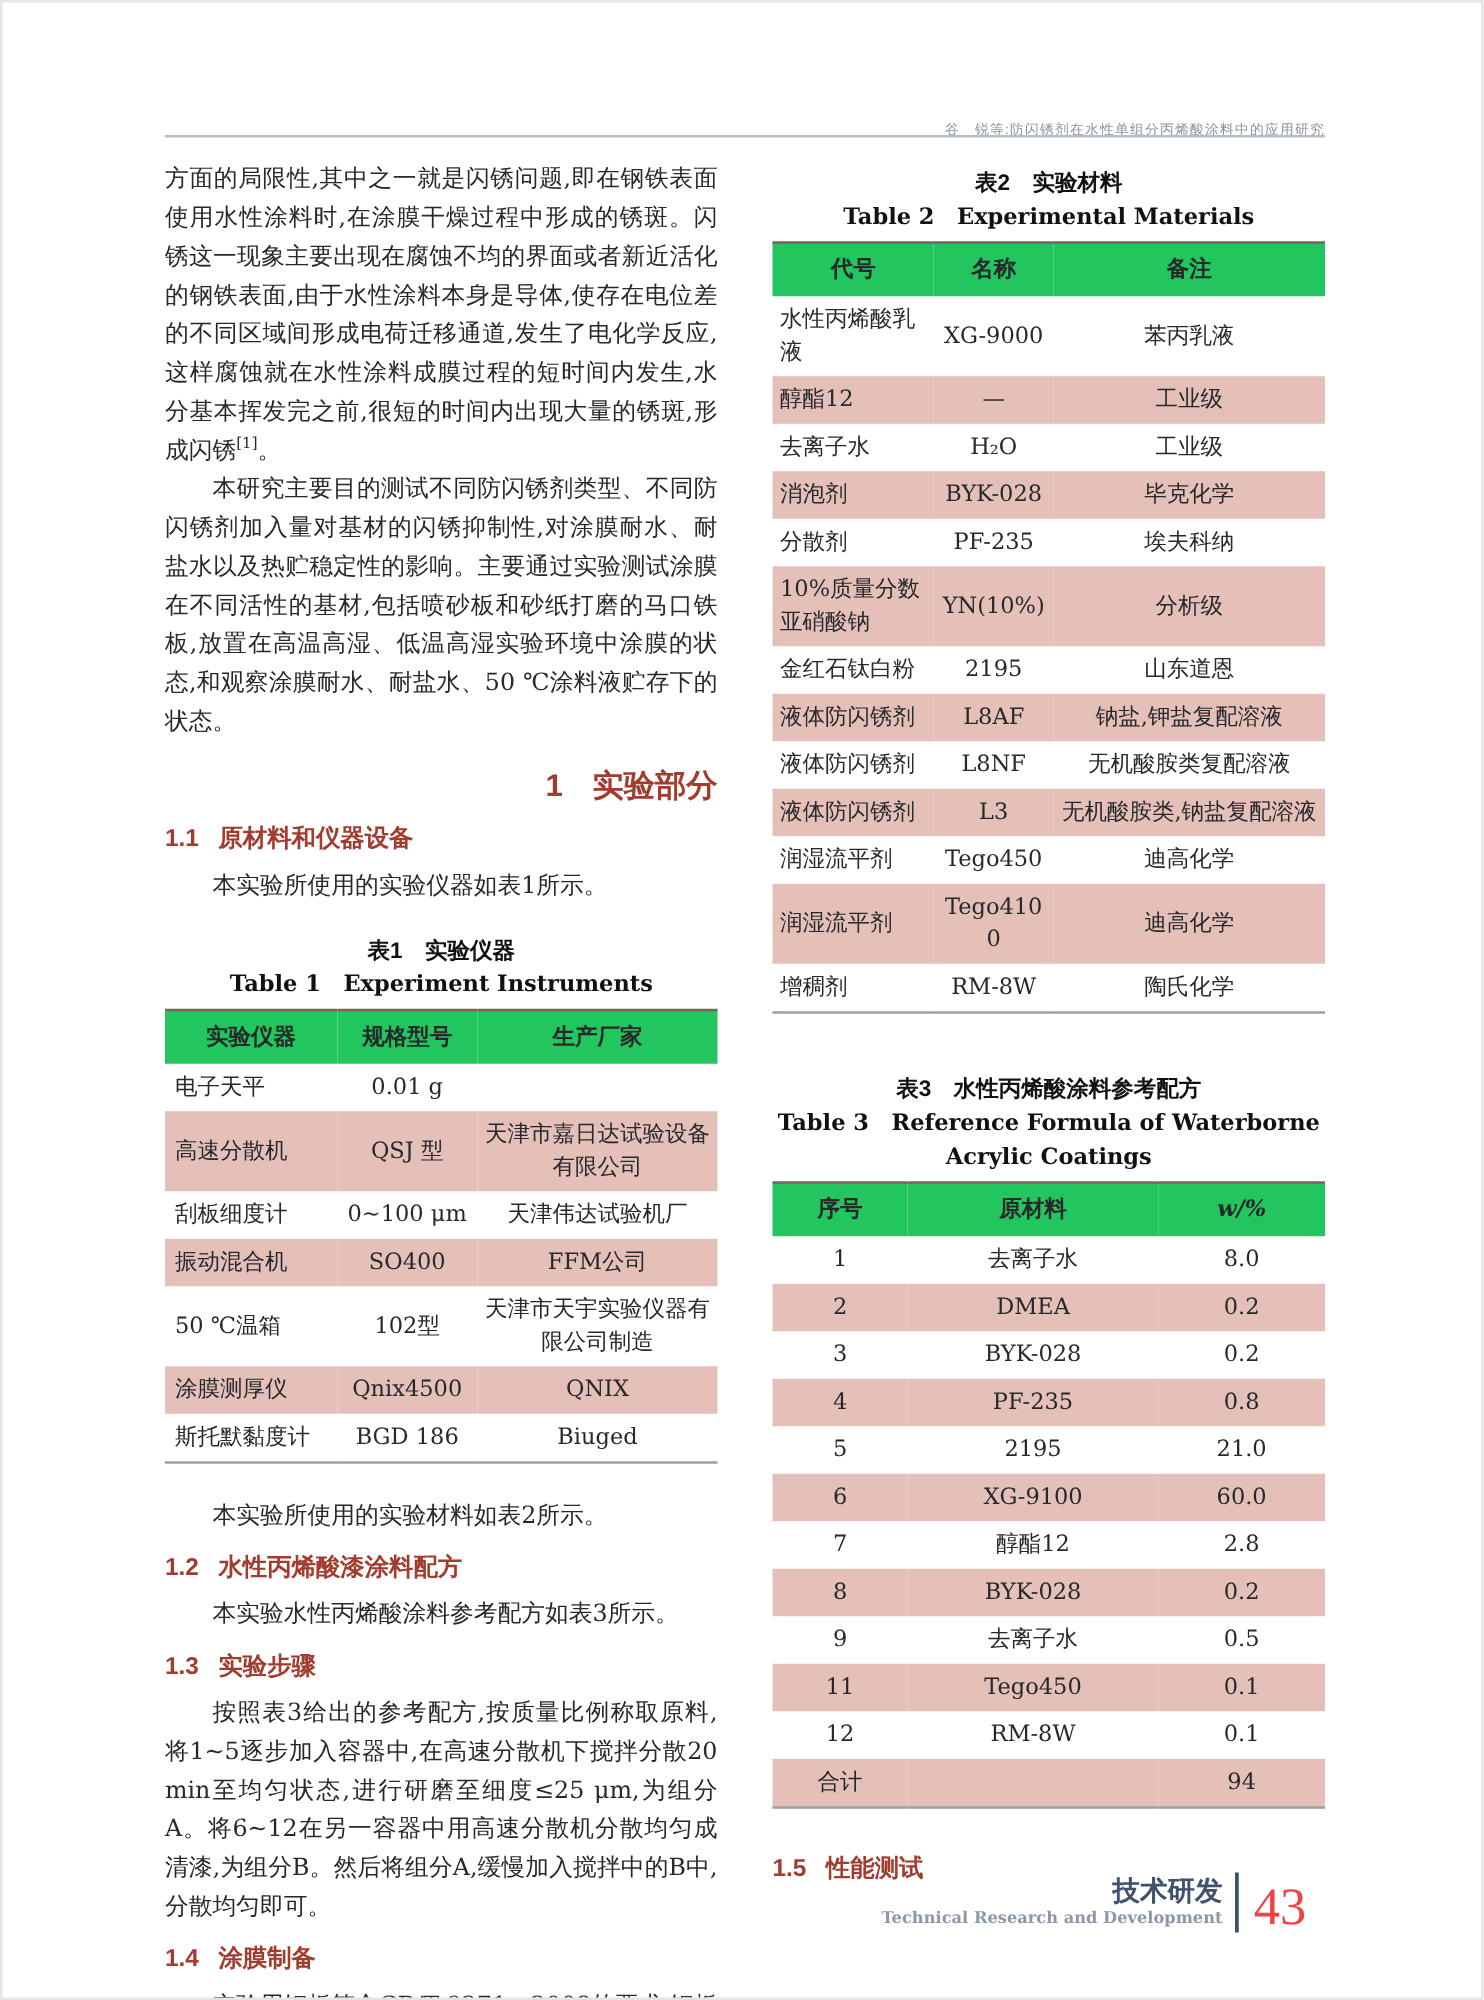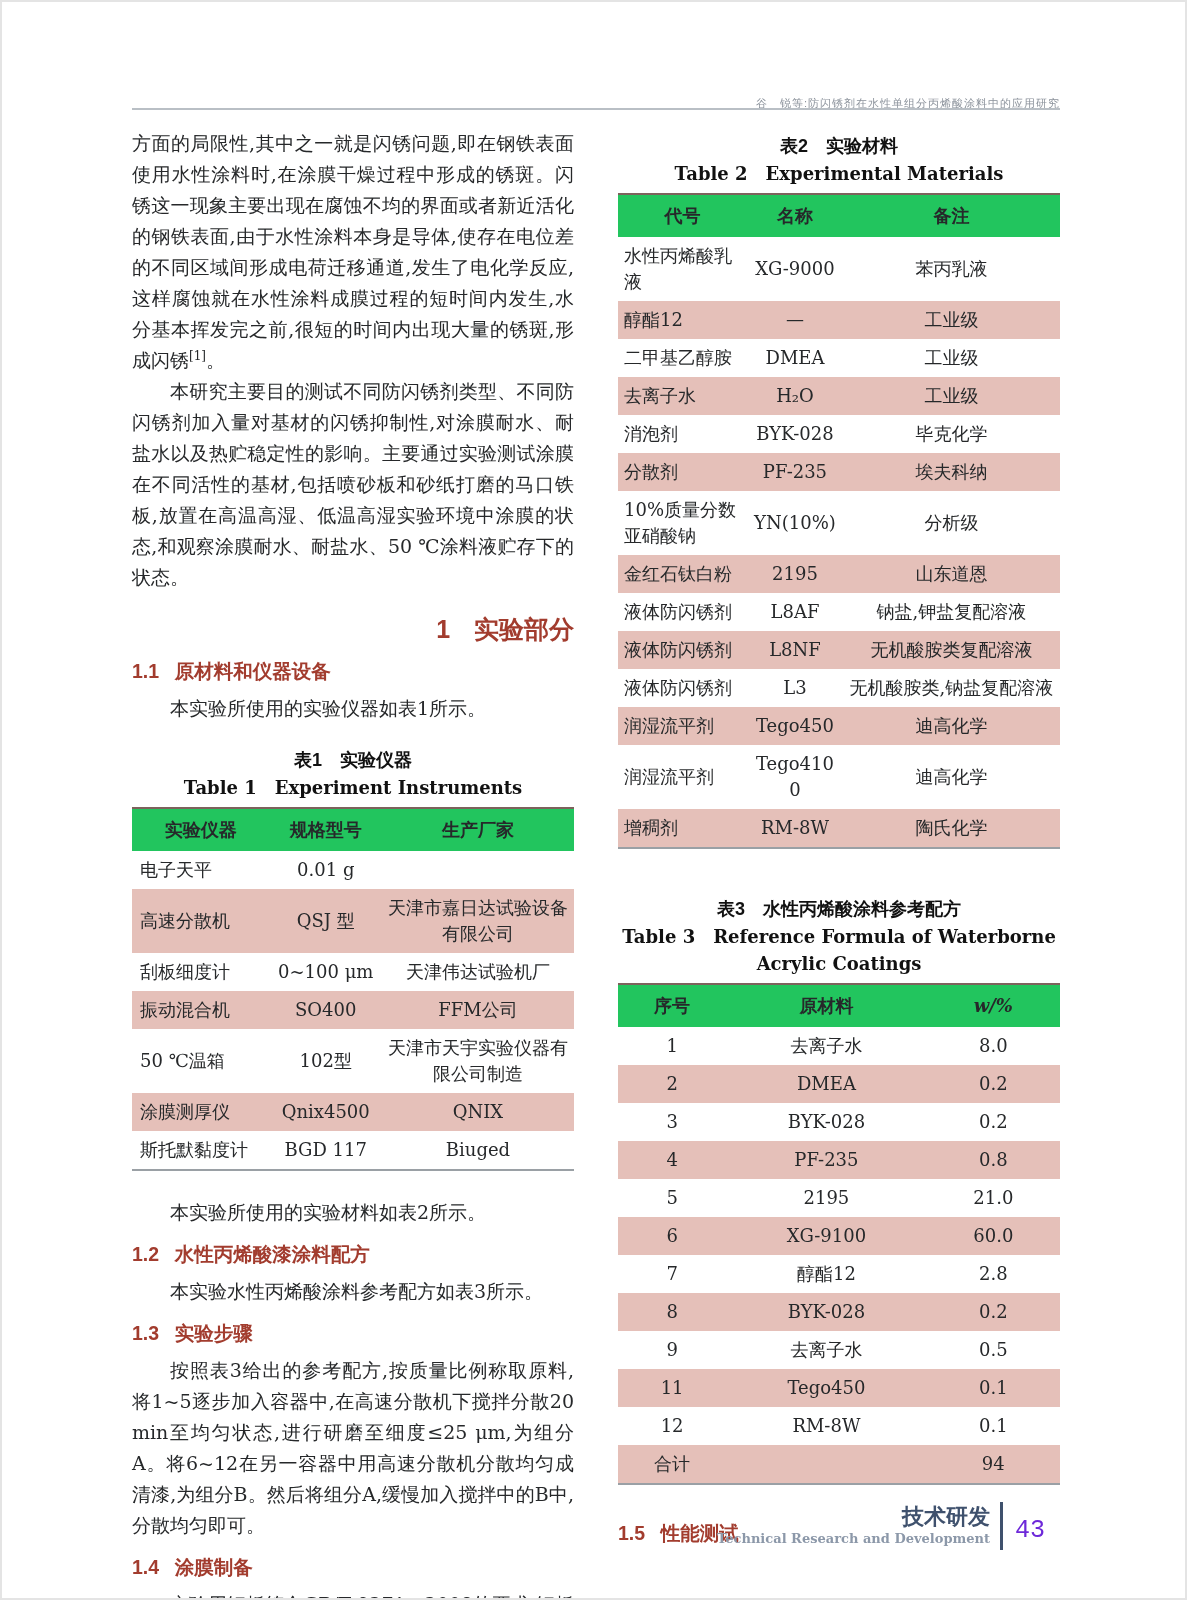--- a/index.html
+++ b/index.html
@@ -87,22 +87,22 @@
   .footer-zh{
     font-family:"Liberation Sans",sans-serif;font-weight:bold;
     font-size:22px;line-height:26px;color:#3f516d;
   }
   .footer-en{
     font-family:"DejaVu Serif","Liberation Serif",serif;font-weight:bold;
     font-size:13px;line-height:18px;color:#8c98a9;
   }
   .footer-bar{width:3px;height:48px;background:#3f516d;margin:0 12px 0 10px;}
   .footer-page{
-    font-family:Liberation Mono, monospace;
-    font-size:25px;color:#6d28d9;padding-top:8px;
+    font-family:Liberation Serif, serif;
+    font-size:42px;color:#ef4444;padding-top:8px;
   }
 </style>
 </head>
 <body>
 
 <div class="page">
 
   <div class="running-head">
     <span>谷　锐等:防闪锈剂在水性单组分丙烯酸涂料中的应用研究</span>
   </div>
@@ -152,21 +152,21 @@
             <td>102型</td>
             <td>天津市天宇实验仪器有限公司制造</td>
           </tr>
           <tr>
             <td>涂膜测厚仪</td>
             <td>Qnix4500</td>
             <td>QNIX</td>
           </tr>
           <tr>
             <td>斯托默黏度计</td>
-            <td>BGD 117</td>
+            <td>BGD 186</td>
             <td>Biuged</td>
           </tr>
         </tbody>
     </table>
 
     <div class="tbl-gap"></div>
     <p class="para">本实验所使用的实验材料如表2所示。</p>
     <div class="sec-h2"><span class="num">1.2</span><span>水性丙烯酸漆涂料配方</span></div>
     <p class="para">本实验水性丙烯酸涂料参考配方如表3所示。</p>
     <div class="sec-h2"><span class="num">1.3</span><span>实验步骤</span></div>
@@ -191,25 +191,20 @@
             <td>水性丙烯酸乳液</td>
             <td>XG-9000</td>
             <td>苯丙乳液</td>
           </tr>
           <tr>
             <td>醇酯12</td>
             <td>—</td>
             <td>工业级</td>
           </tr>
           <tr>
-            <td>二甲基乙醇胺</td>
-            <td>DMEA</td>
-            <td>工业级</td>
-          </tr>
-          <tr>
             <td>去离子水</td>
             <td>H₂O</td>
             <td>工业级</td>
           </tr>
           <tr>
             <td>消泡剂</td>
             <td>BYK-028</td>
             <td>毕克化学</td>
           </tr>
           <tr>

